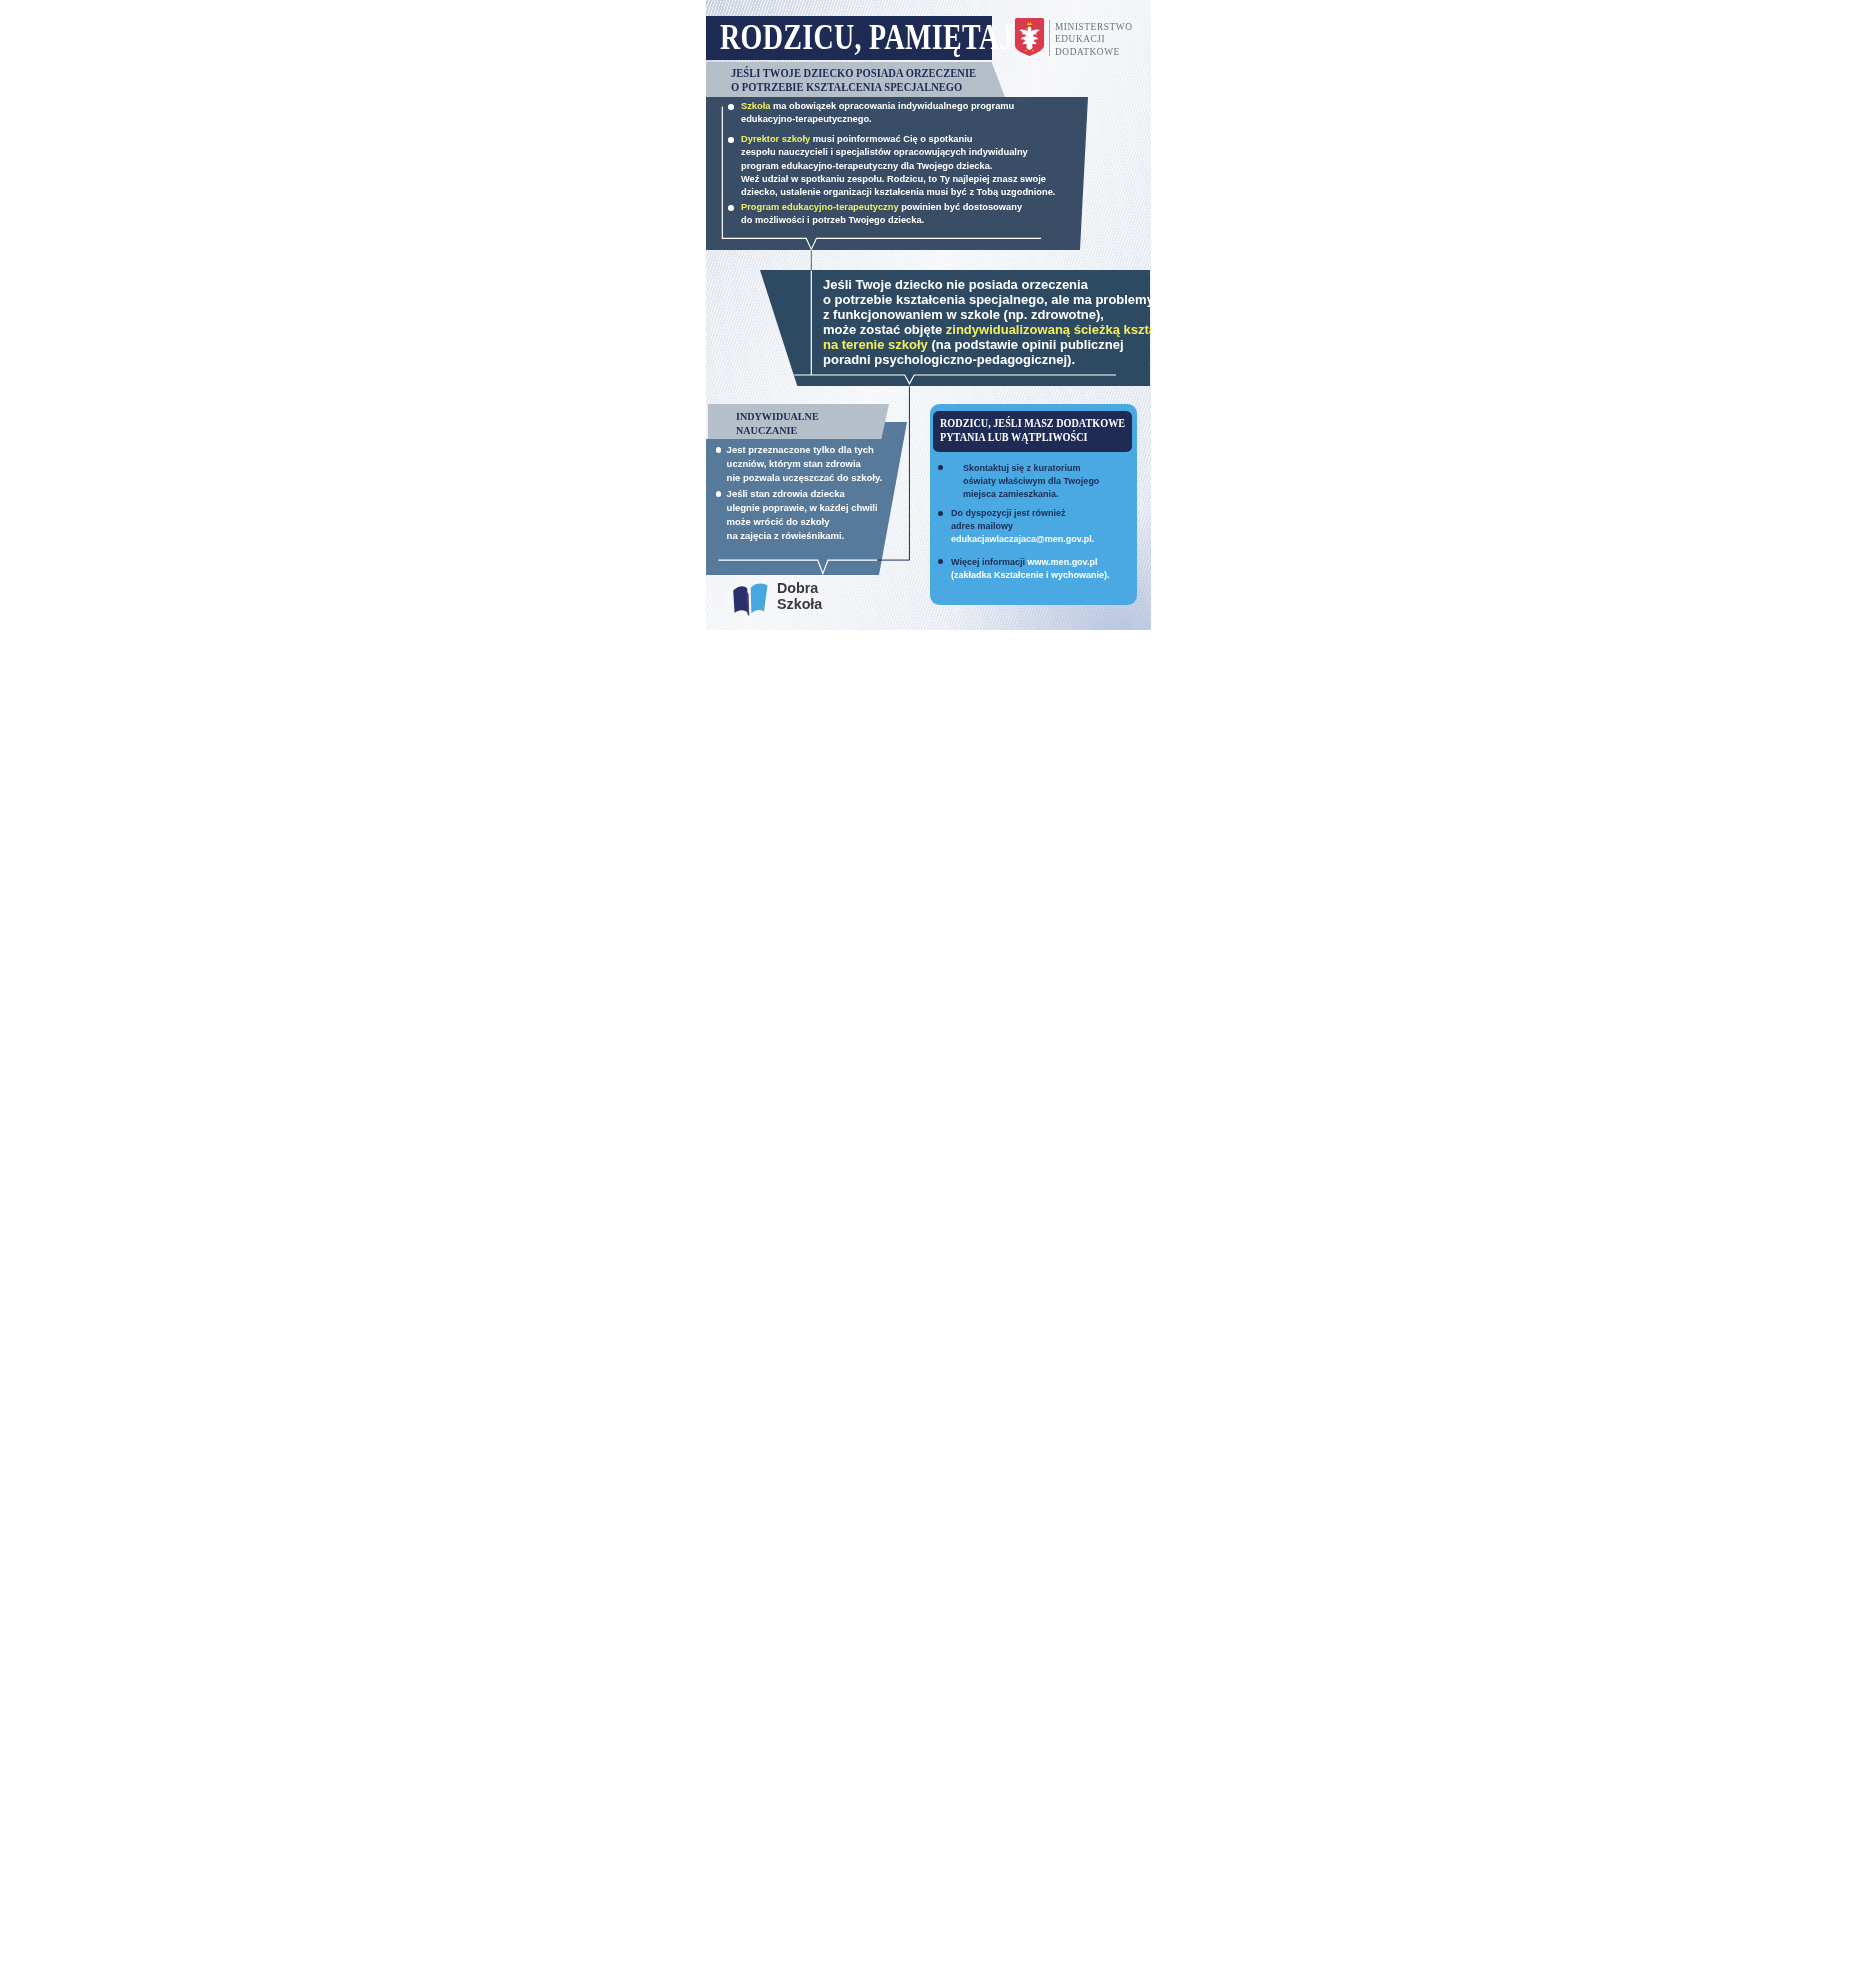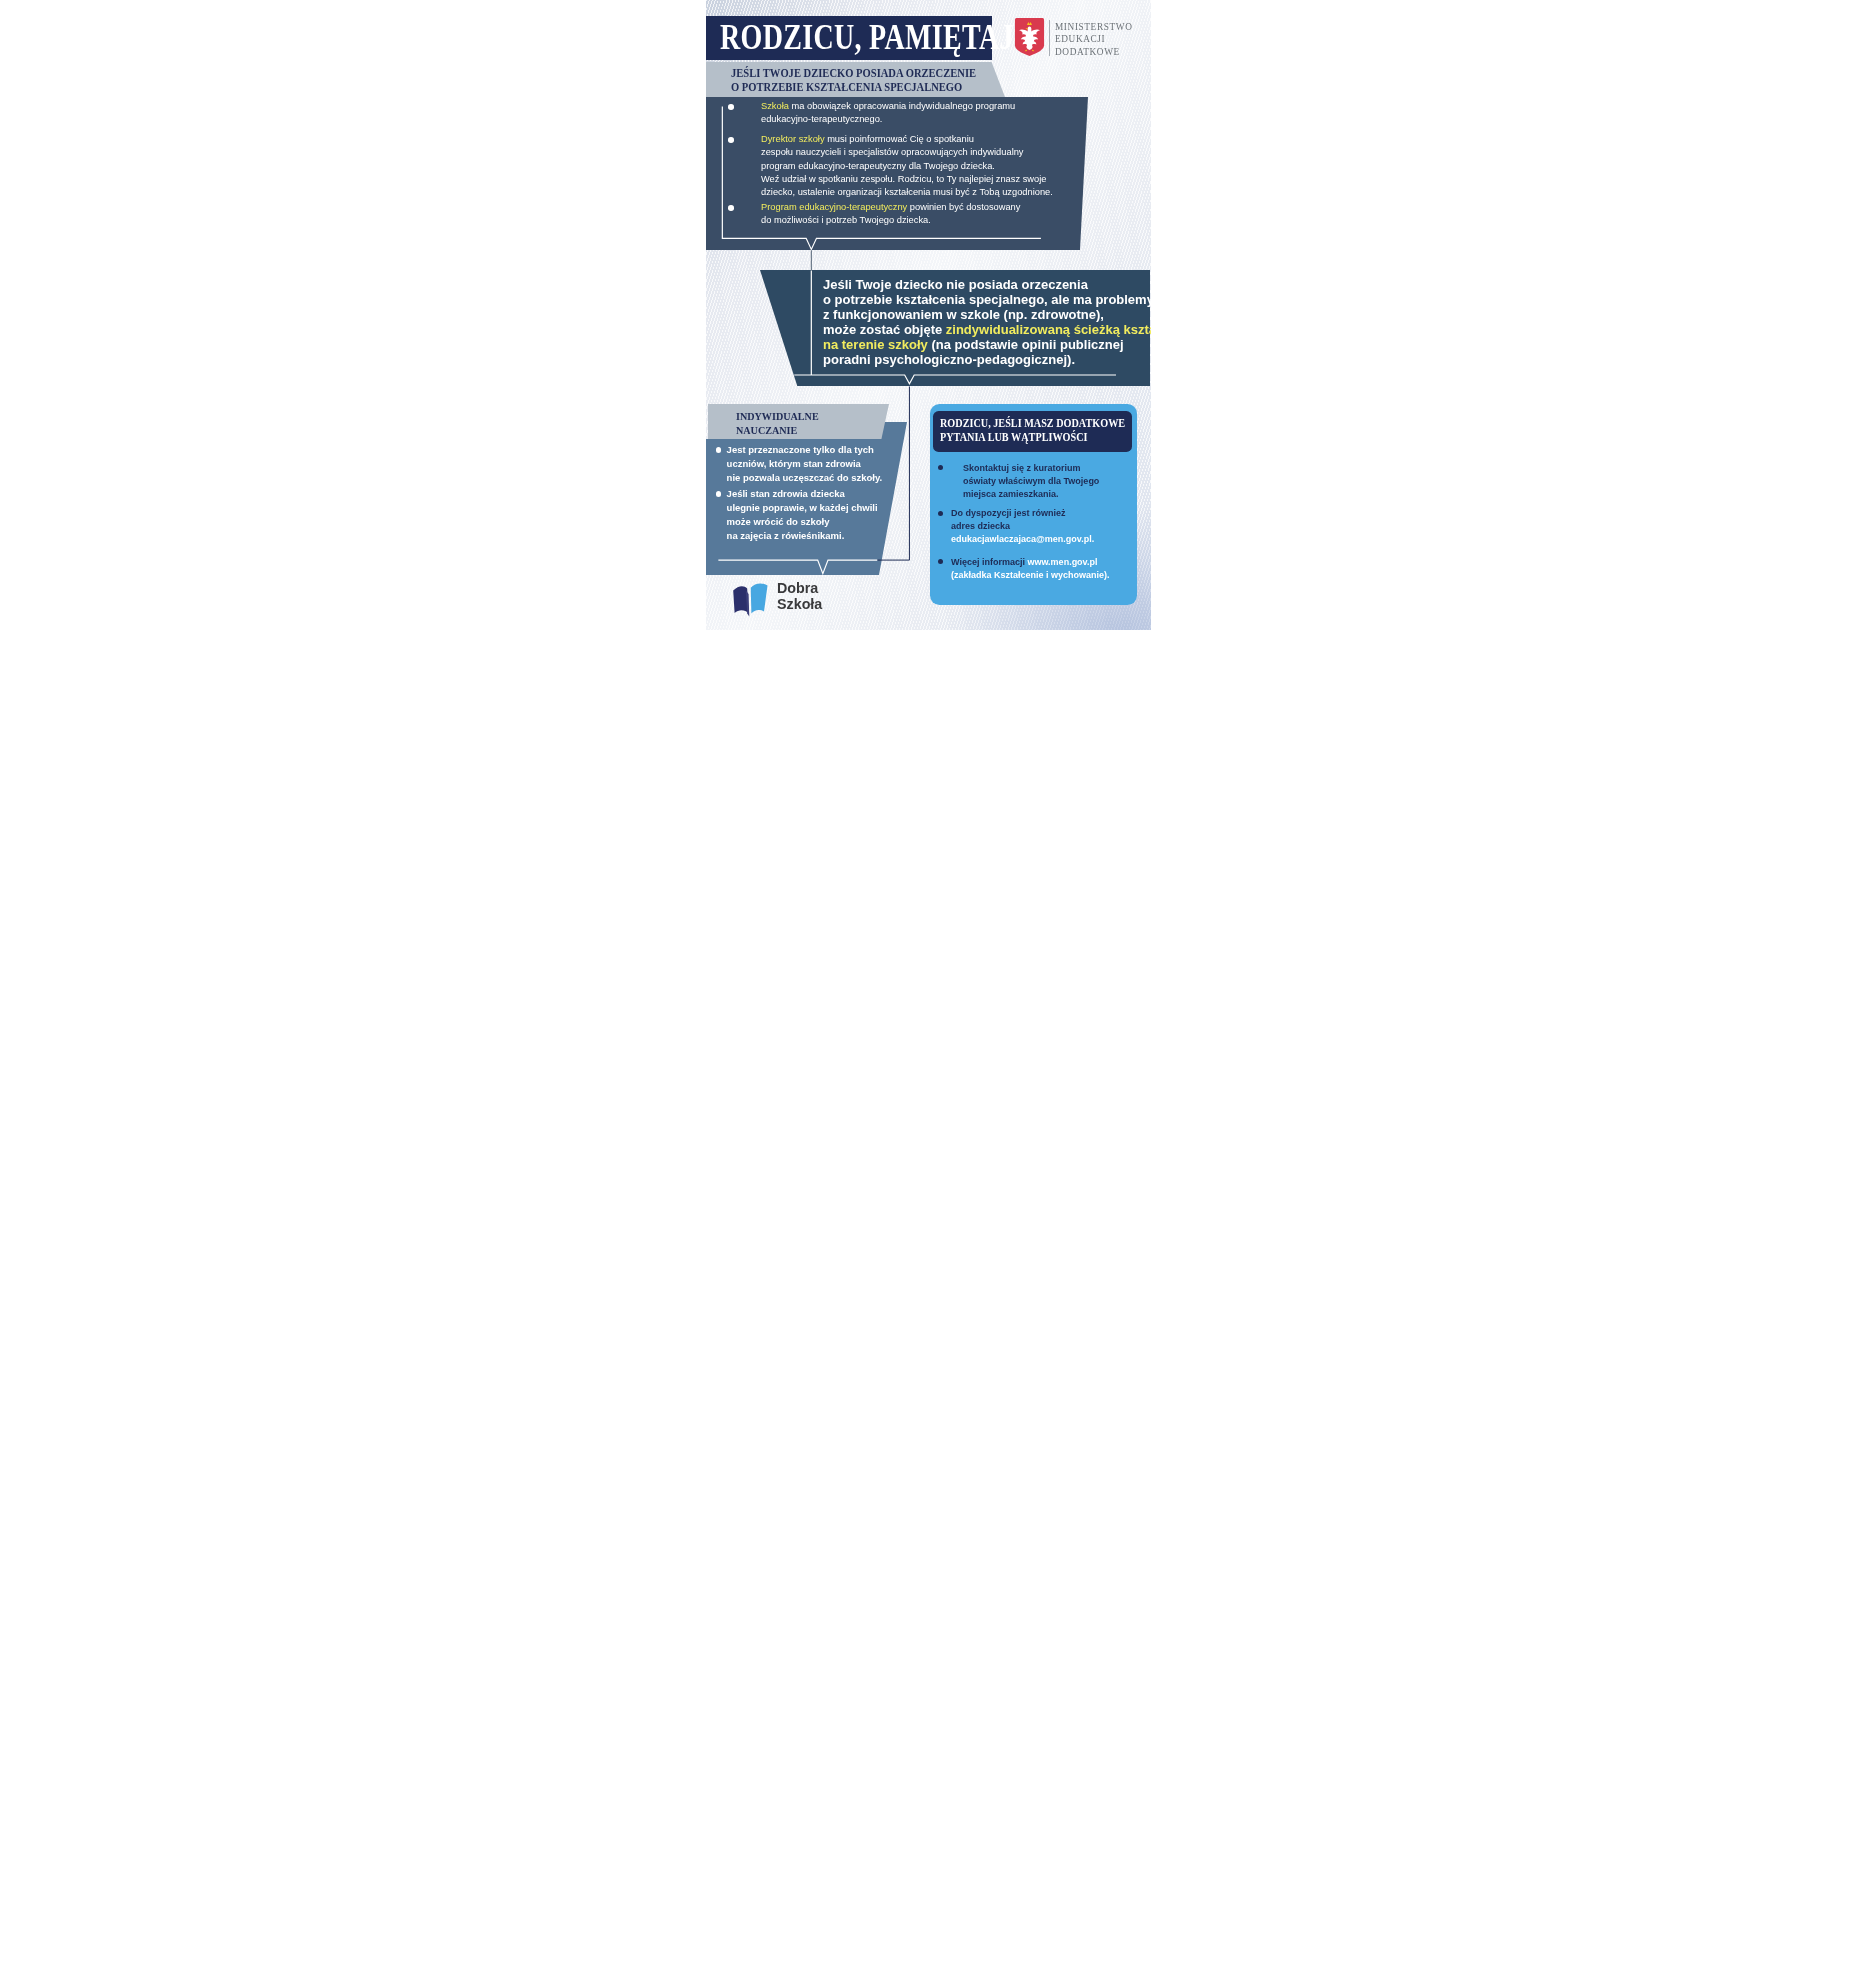--- a/index.html
+++ b/index.html
@@ -23,21 +23,21 @@
     font-size:9.3px;line-height:12.7px;letter-spacing:0.6px;white-space:nowrap;}
   
   .banner-special{left:0;top:62px;width:299px;height:35px;background:#b5bfc9;
     clip-path:polygon(0 0,95.5% 0,100% 100%,0 100%);}
   .banner-special-text{left:25.4px;top:66px;color:#1f2b55;font-size:12px;line-height:14px;white-space:nowrap;}
   .banner-special-text .cond{transform:scaleX(.88);}
   
   .panel1{left:0;top:97px;width:382px;height:153px;background:#3a4d66;
     clip-path:polygon(0 0,100% 0,97.9% 100%,0 100%);}
   .body-lines .ln{white-space:nowrap;}
-  .p1-text{font-size:9.3px;line-height:13.3px;font-weight:400;margin-left:20px;}
+  .p1-text{font-size:9.3px;line-height:13.3px;font-weight:700;}
   .dot{width:5.6px;height:5.6px;border-radius:50%;background:#ffffff;}
   .dot-n{width:5.2px;height:5.2px;border-radius:50%;background:#1e2b55;}
   
   .panel2{left:54px;top:270px;width:390px;height:116px;background:#2e4a63;
     clip-path:polygon(0 0,100% 0,100% 100%,9.56% 100%);}
   .p2-text{left:117px;top:277px;font-size:13px;line-height:15px;font-weight:700;}
   
   .banner-indy{left:2px;top:404px;width:181px;height:35px;background:#b5bfc9;
     clip-path:polygon(0 0,100% 0,95.8% 100%,0 100%);}
   .banner-indy-text{left:30px;top:409px;color:#1f2b55;font-size:11px;line-height:14.3px;white-space:nowrap;}
@@ -152,21 +152,21 @@
   </div>
   <div class="abs z3 dot-n" style="left:232px;top:465px;"></div>
   <div class="abs z3 body-lines contact-text" style="left:245px;top:462px;margin-left:12px;">
       <div class="ln"><span class="pt c-n">Skontaktuj się z kuratorium</span></div>
       <div class="ln"><span class="pt c-n">oświaty właściwym dla Twojego</span></div>
       <div class="ln"><span class="pt c-n">miejsca zamieszkania.</span></div>
     </div>
   <div class="abs z3 dot-n" style="left:232px;top:511px;"></div>
   <div class="abs z3 body-lines contact-text" style="left:245px;top:507px;">
       <div class="ln"><span class="pt c-n">Do dyspozycji jest również</span></div>
-      <div class="ln"><span class="pt c-n">adres dziecka</span></div>
+      <div class="ln"><span class="pt c-n">adres mailowy</span></div>
       <div class="ln"><span class="pt c-w">edukacjawlaczajaca@men.gov.pl.</span></div>
     </div>
   <div class="abs z3 dot-n" style="left:232px;top:559px;"></div>
   <div class="abs z3 body-lines contact-text" style="left:245px;top:556px;">
       <div class="ln"><span class="pt c-n">Więcej informacji </span><span class="pt c-w">www.men.gov.pl</span></div>
       <div class="ln"><span class="pt c-w">(zakładka Kształcenie i wychowanie).</span></div>
     </div>
 
   <svg class="abs z2" style="left:0;top:0;" width="445" height="630" viewBox="0 0 1120 1586" pointer-events="none">
     <path d="M41 268 L41 600 L252 600 L265 628 L278 600 L843 600" fill="none" stroke="#ffffff" stroke-width="3"></path>

